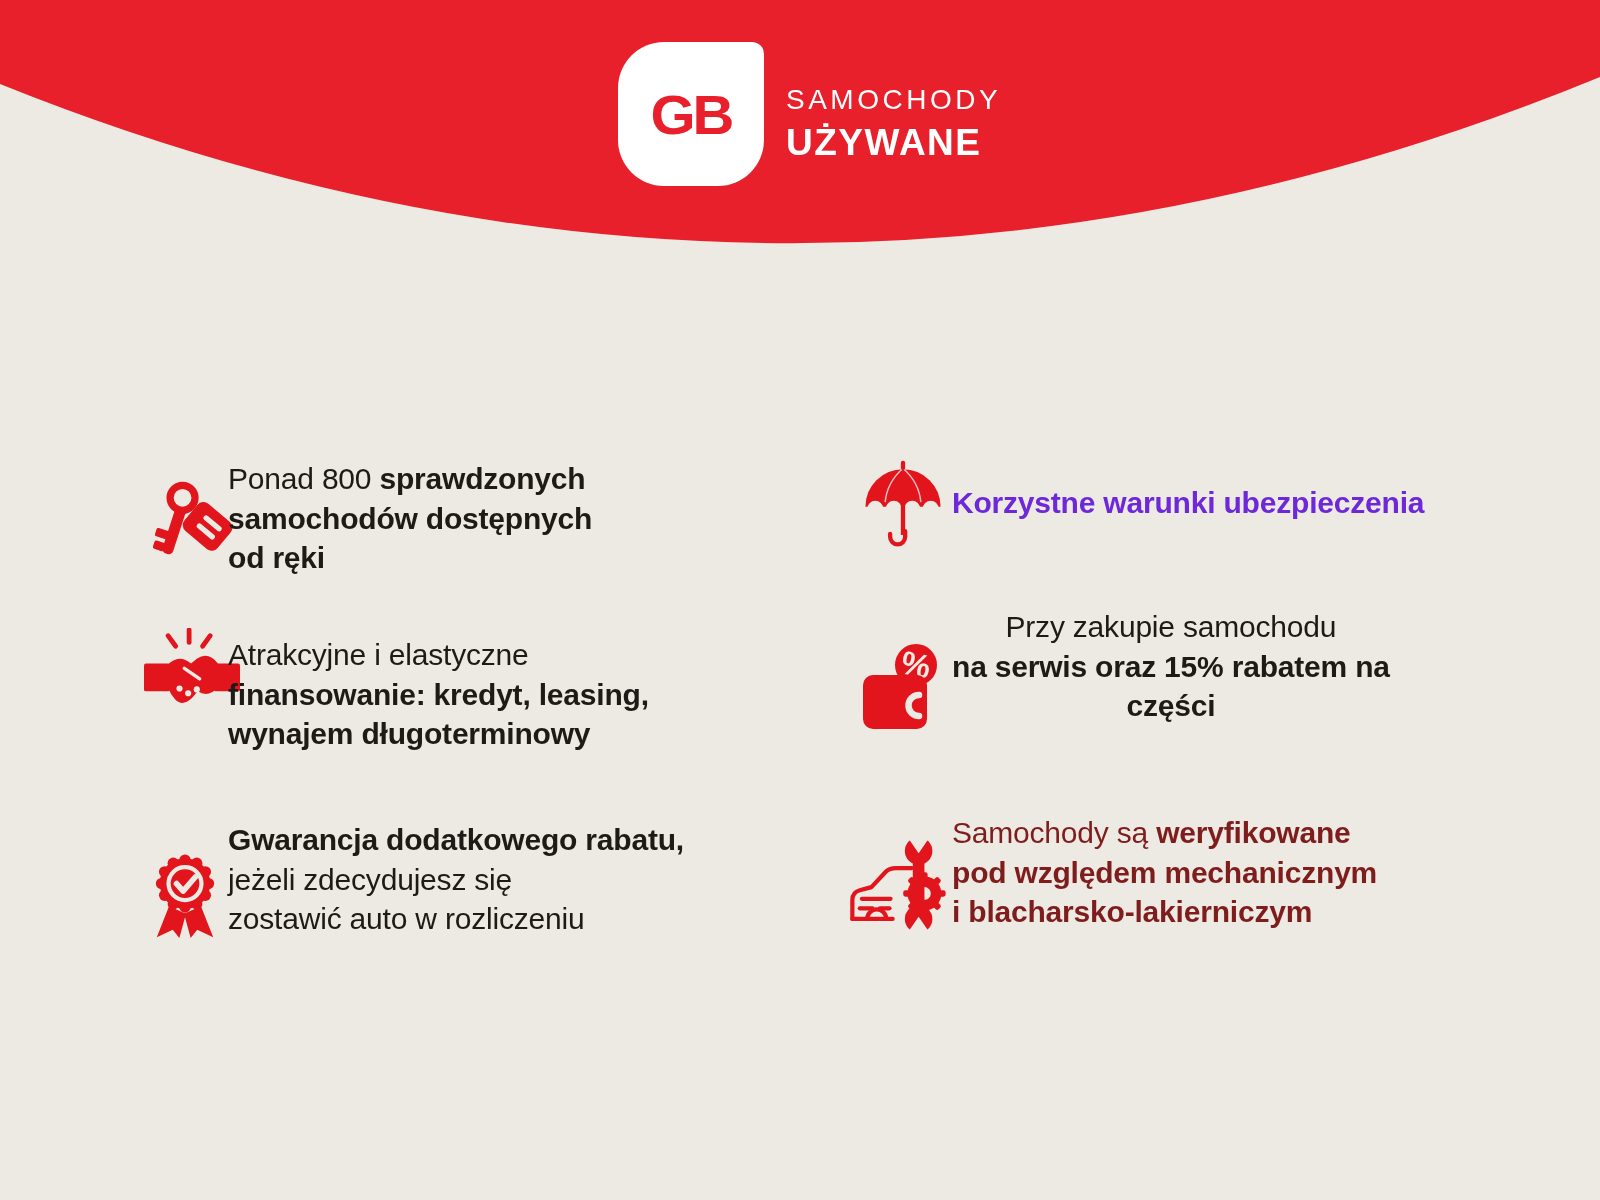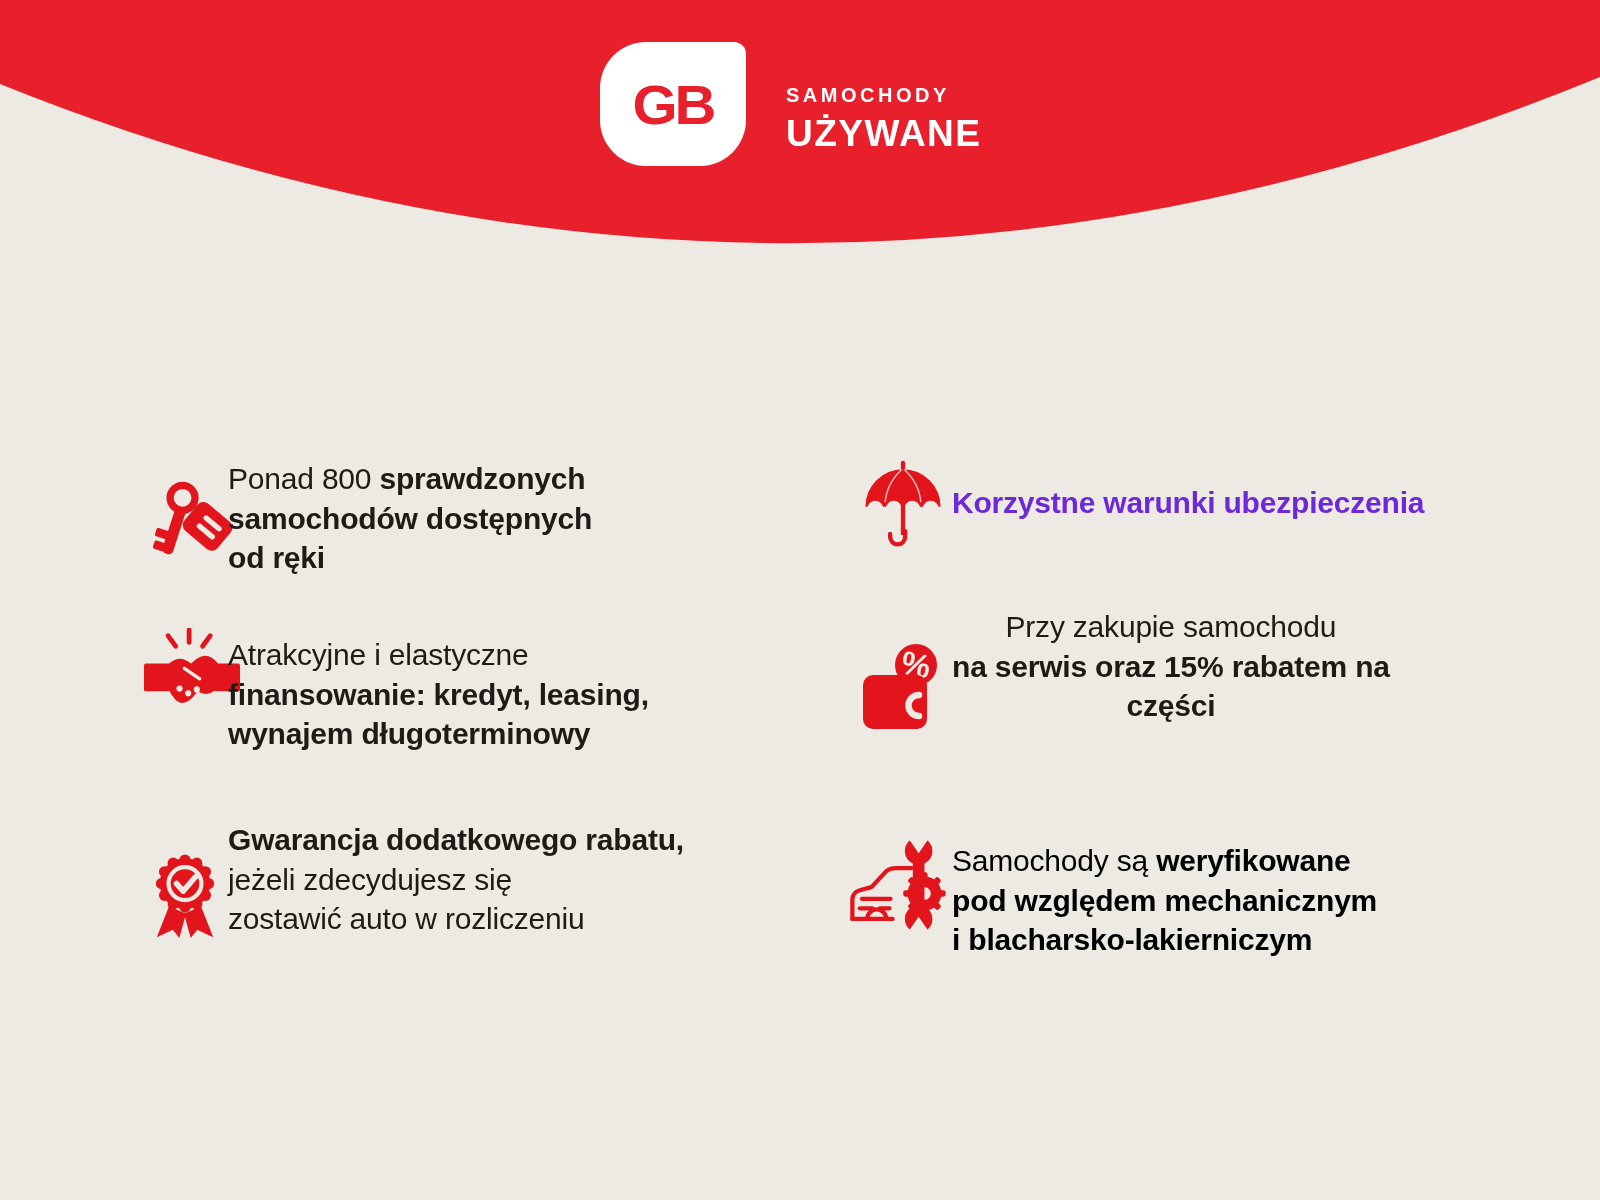--- a/index.html
+++ b/index.html
@@ -12,36 +12,36 @@
     width:1600px;height:1200px;
     background:#edeae3;
     overflow:hidden;
   }
   .header-curve{
     position:absolute;left:0;top:0;
     width:1600px;height:410px;
     display:block;
   }
   .logo-box{
-    position:absolute;left:600px;top:42px;
-    width:146px;height:124px;
+    position:absolute;left:618px;top:42px;
+    width:146px;height:144px;
     background:#ffffff;
     border-radius:46px 12px 46px 46px;
     display:flex;align-items:center;justify-content:center;
   }
   .monogram{
     font-size:58px;font-weight:800;letter-spacing:-3px;
     transform:scaleY(0.96);
   }
   .brand{
     position:absolute;left:786px;top:84px;
     color:#ffffff;
   }
   .brand-top{
-    font-size:20px;font-weight:700;letter-spacing:3.5px;
+    font-size:28px;font-weight:400;letter-spacing:3.5px;
   }
   .brand-bottom{
     font-size:37px;font-weight:700;letter-spacing:1.5px;margin-top:6px;
   }
   .feature{position:absolute;left:0;top:0;}
   .feature .icon{position:absolute;}
   .feature .icon svg{width:100%;height:100%;display:block;}
   .feature .text{
     position:absolute;
     font-size:30px;line-height:39.5px;
@@ -213,21 +213,21 @@
     <rect x="63" y="20" width="11" height="60" rx="4"></rect>
     <circle cx="68.5" cy="18" r="13"></circle>
     <circle cx="68.5" cy="82" r="13"></circle>
   </g>
   <g fill="#edeae3">
     <path d="M56,2 L81,2 L68.5,20 Z"></path>
     <path d="M56,98 L81,98 L68.5,80 Z"></path>
   </g>
 </svg>
         </div>
-        <div class="text" style="left: 952px; top: 813px; color: #000000; margin-top: 28px;">
+        <div class="text" style="left: 952px; top: 813px; color: #7f1d1d;">
           <div class="line"><span class="seg">Samochody są </span><span class="seg-b">weryfikowane</span></div>
           <div class="line"><span class="seg-b">pod względem mechanicznym</span></div>
           <div class="line"><span class="seg-b">i blacharsko-lakierniczym</span></div>
         </div>
       </div>
     </div>
 
 </div>
 
 </body></html>

